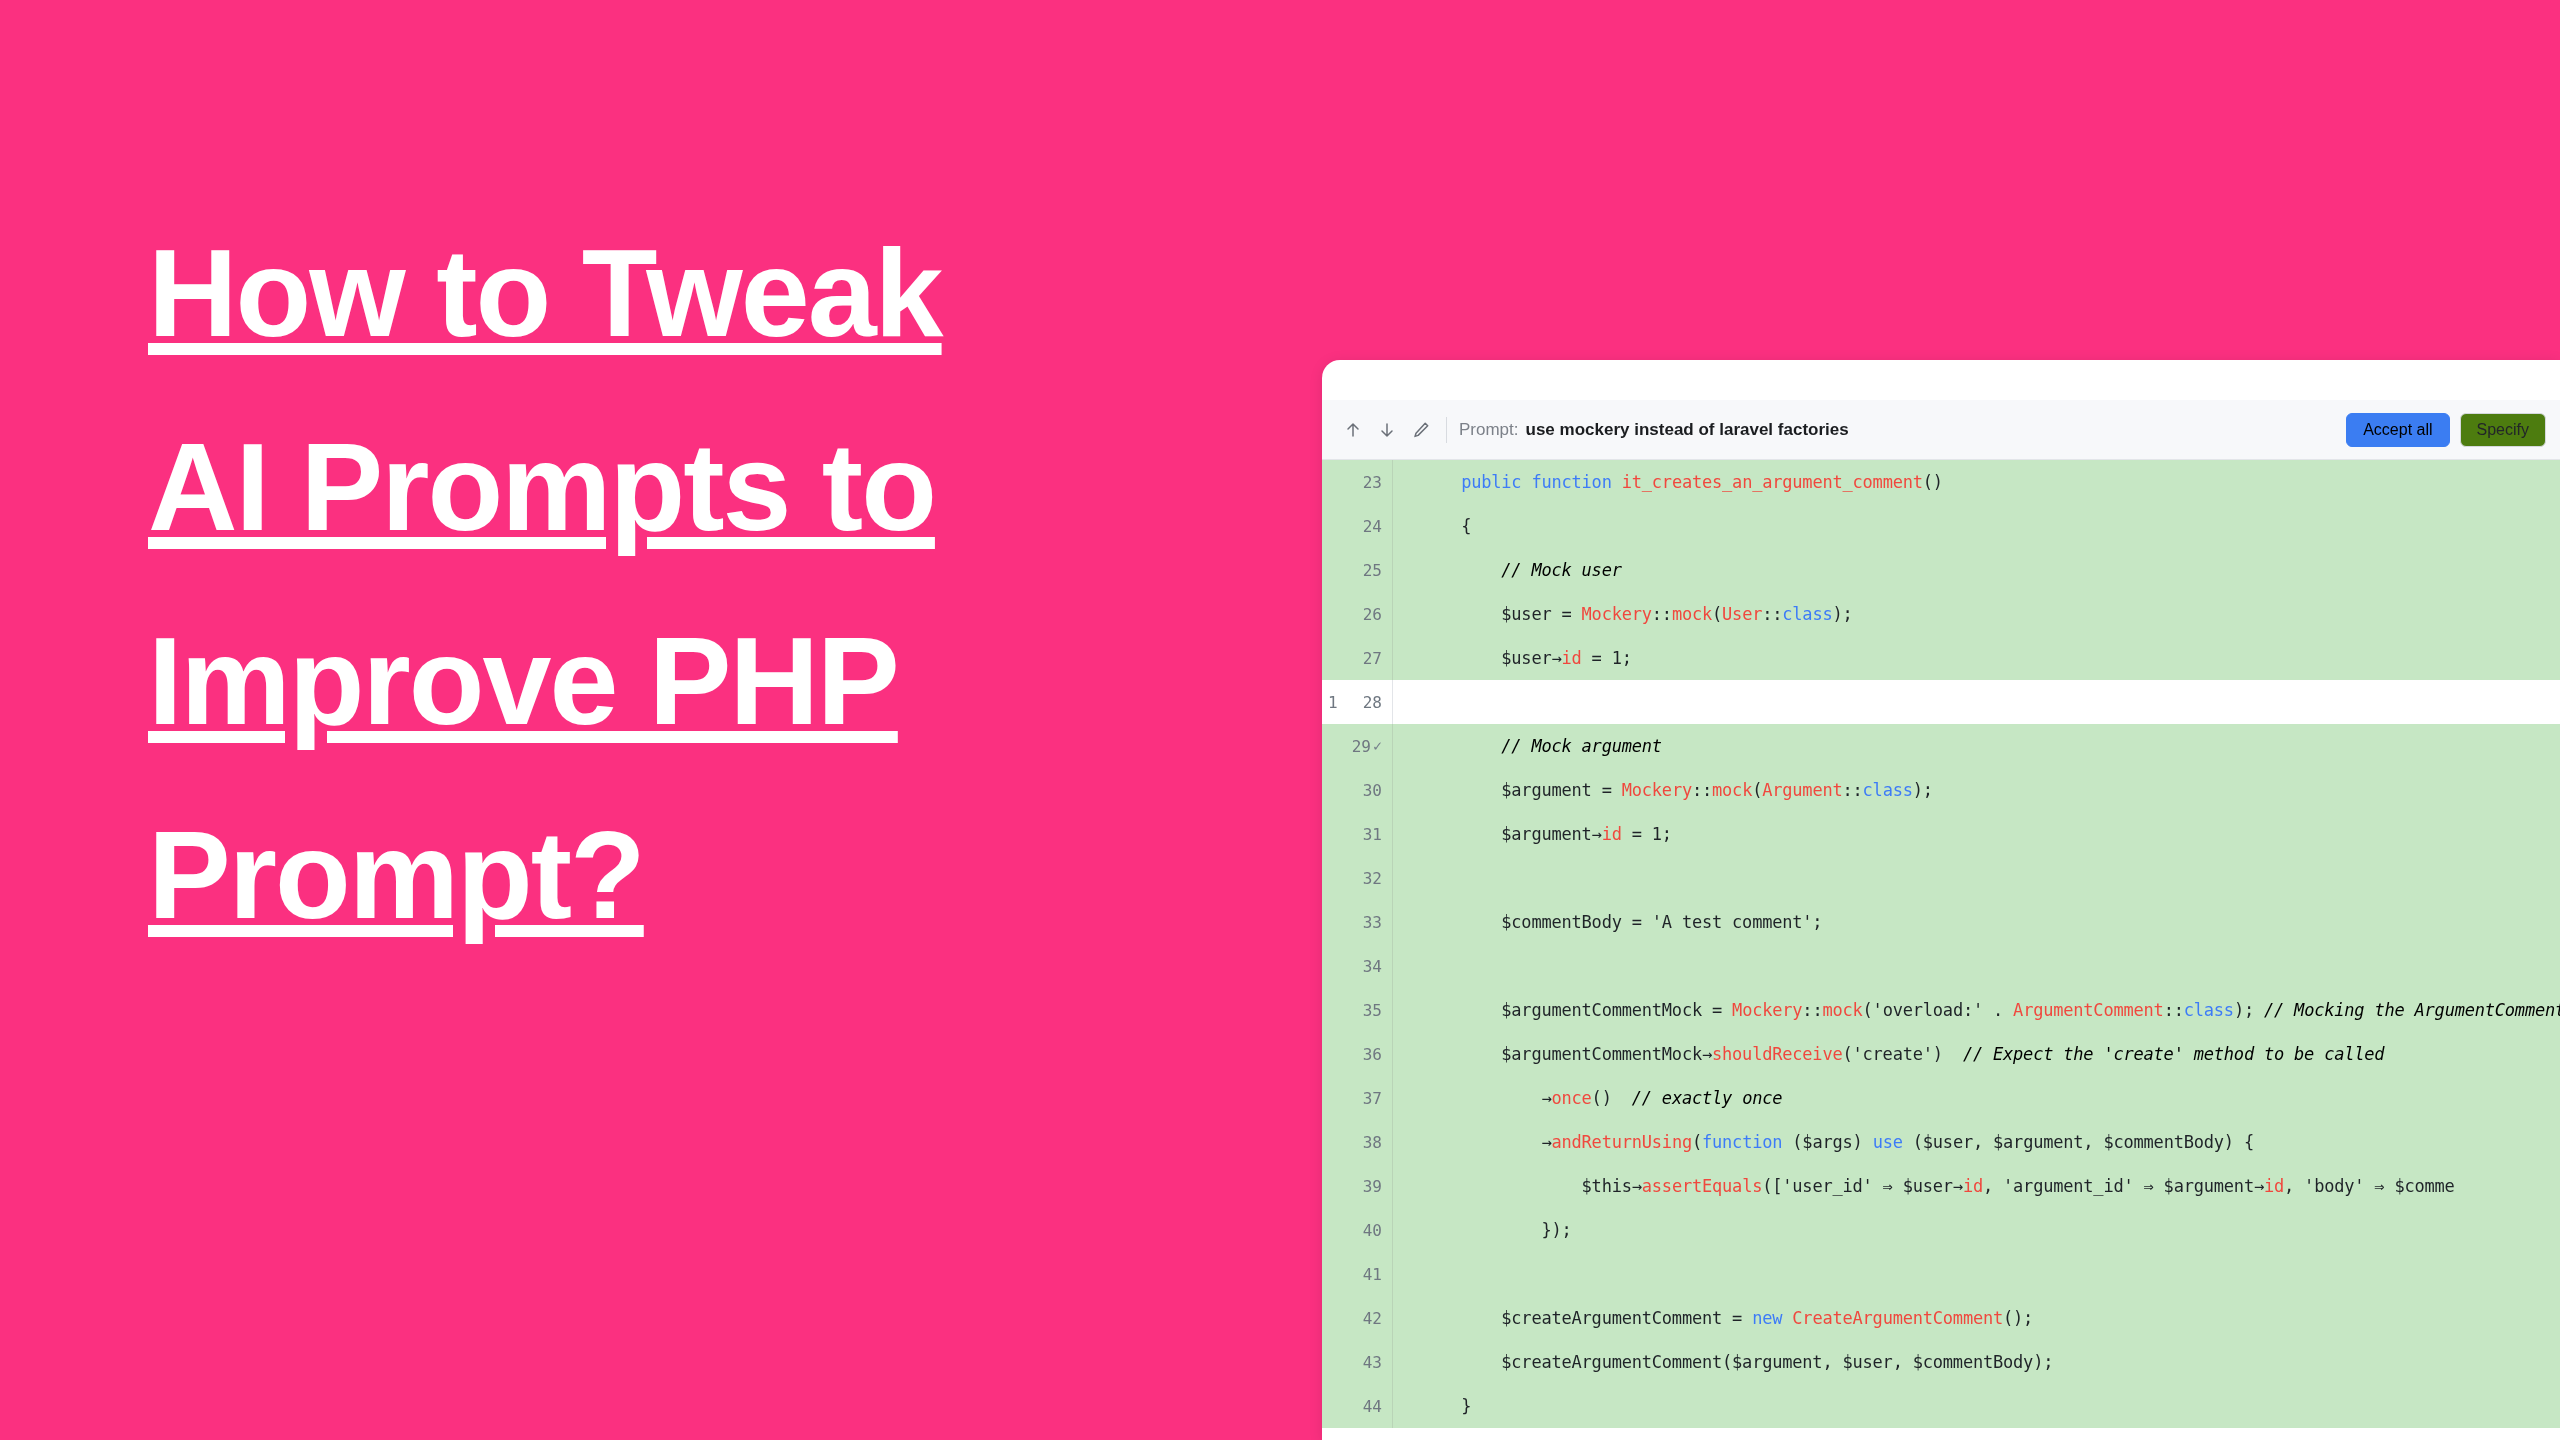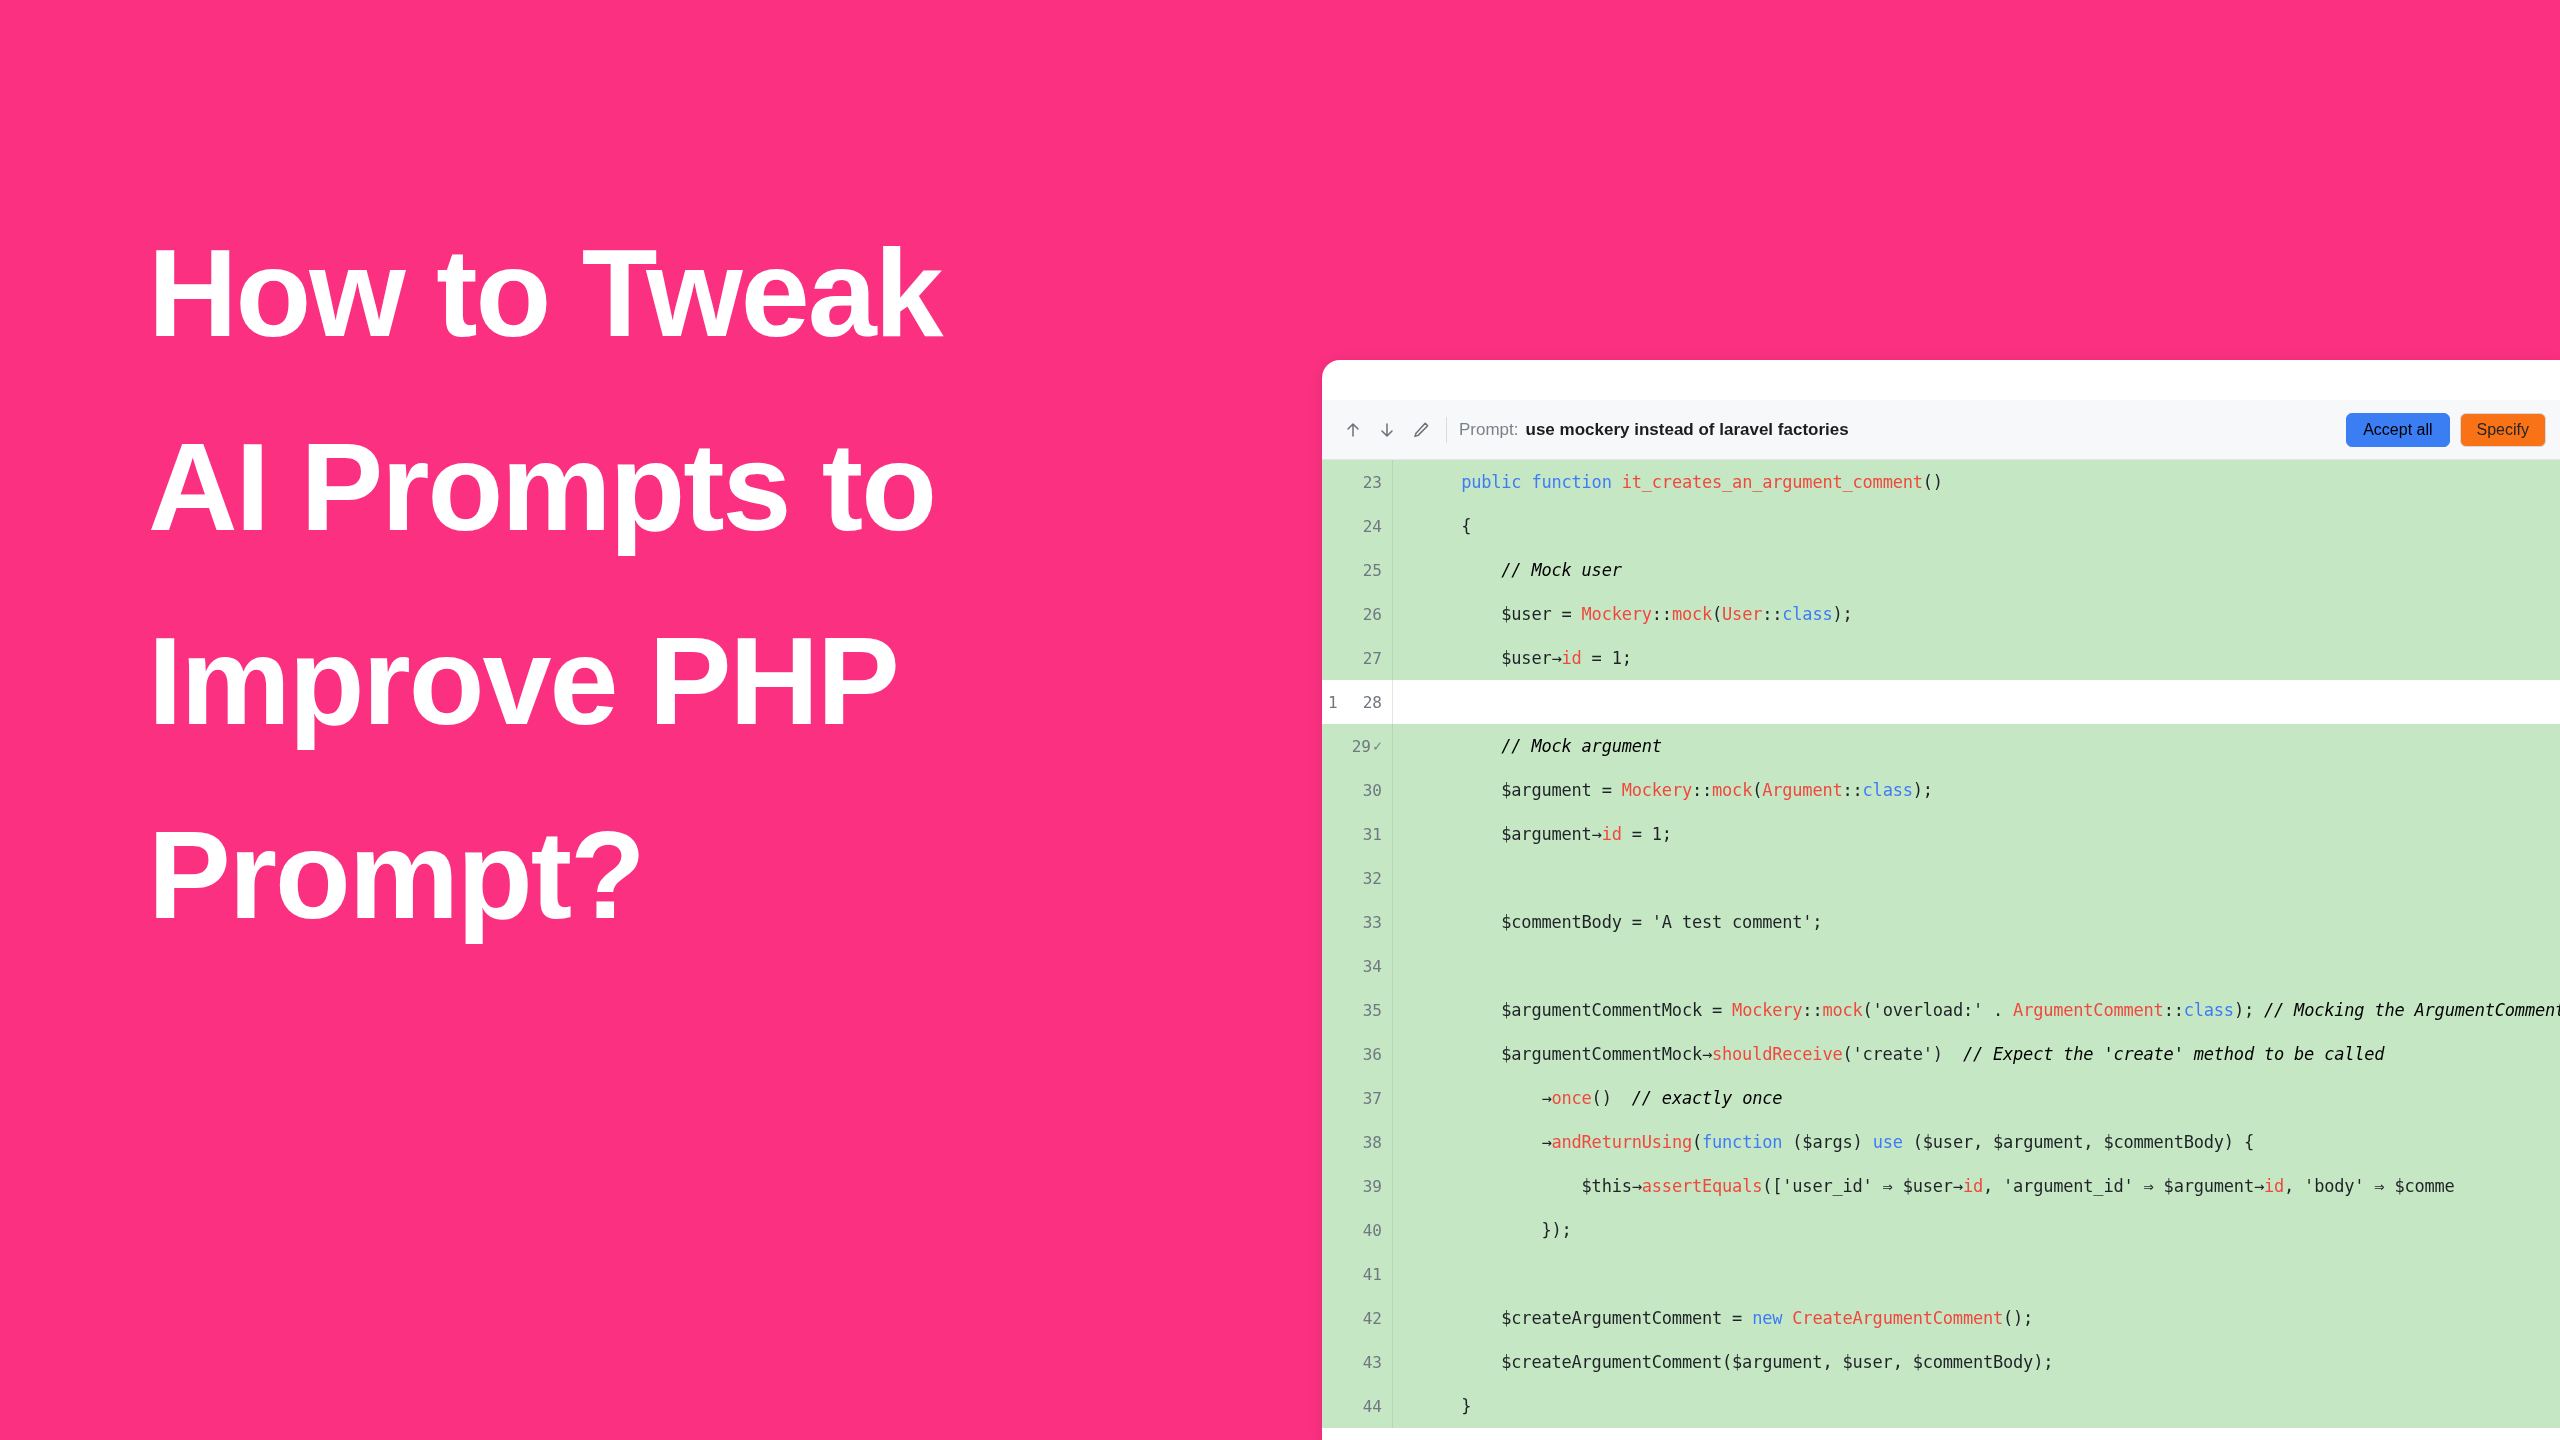--- a/index.html
+++ b/index.html
@@ -24,20 +24,21 @@
   }
   #hero .title-line {
     display: block;
     color: #FFFFFF;
     font-family: "Liberation Sans", sans-serif;
     font-weight: bold;
     font-size: 124px;
     line-height: 194px;
     letter-spacing: -2px;
     white-space: nowrap;
+    text-decoration: underline;
   }
 
   
   #panel {
     position: absolute;
     left: 1322px;
     top: 360px;
     width: 1238px;
     height: 1080px;
     background: #FFFFFF;
@@ -104,21 +105,21 @@
     margin-left: 10px;
     cursor: pointer;
   }
   .tb-btn.primary {
     background: #3B7DF2;
     color: #000000;
     border: 1px solid #3B7DF2;
     font-weight: normal;
   }
   .tb-btn.secondary {
-    background: #f97316;
+    background: #4d7c0f;
     color: #222529;
     border: 1px solid #D5D8DD;
   }
 
   
   #code {
     position: relative;
     height: 1020px;
     background: #FFFFFF;
     overflow: hidden;

